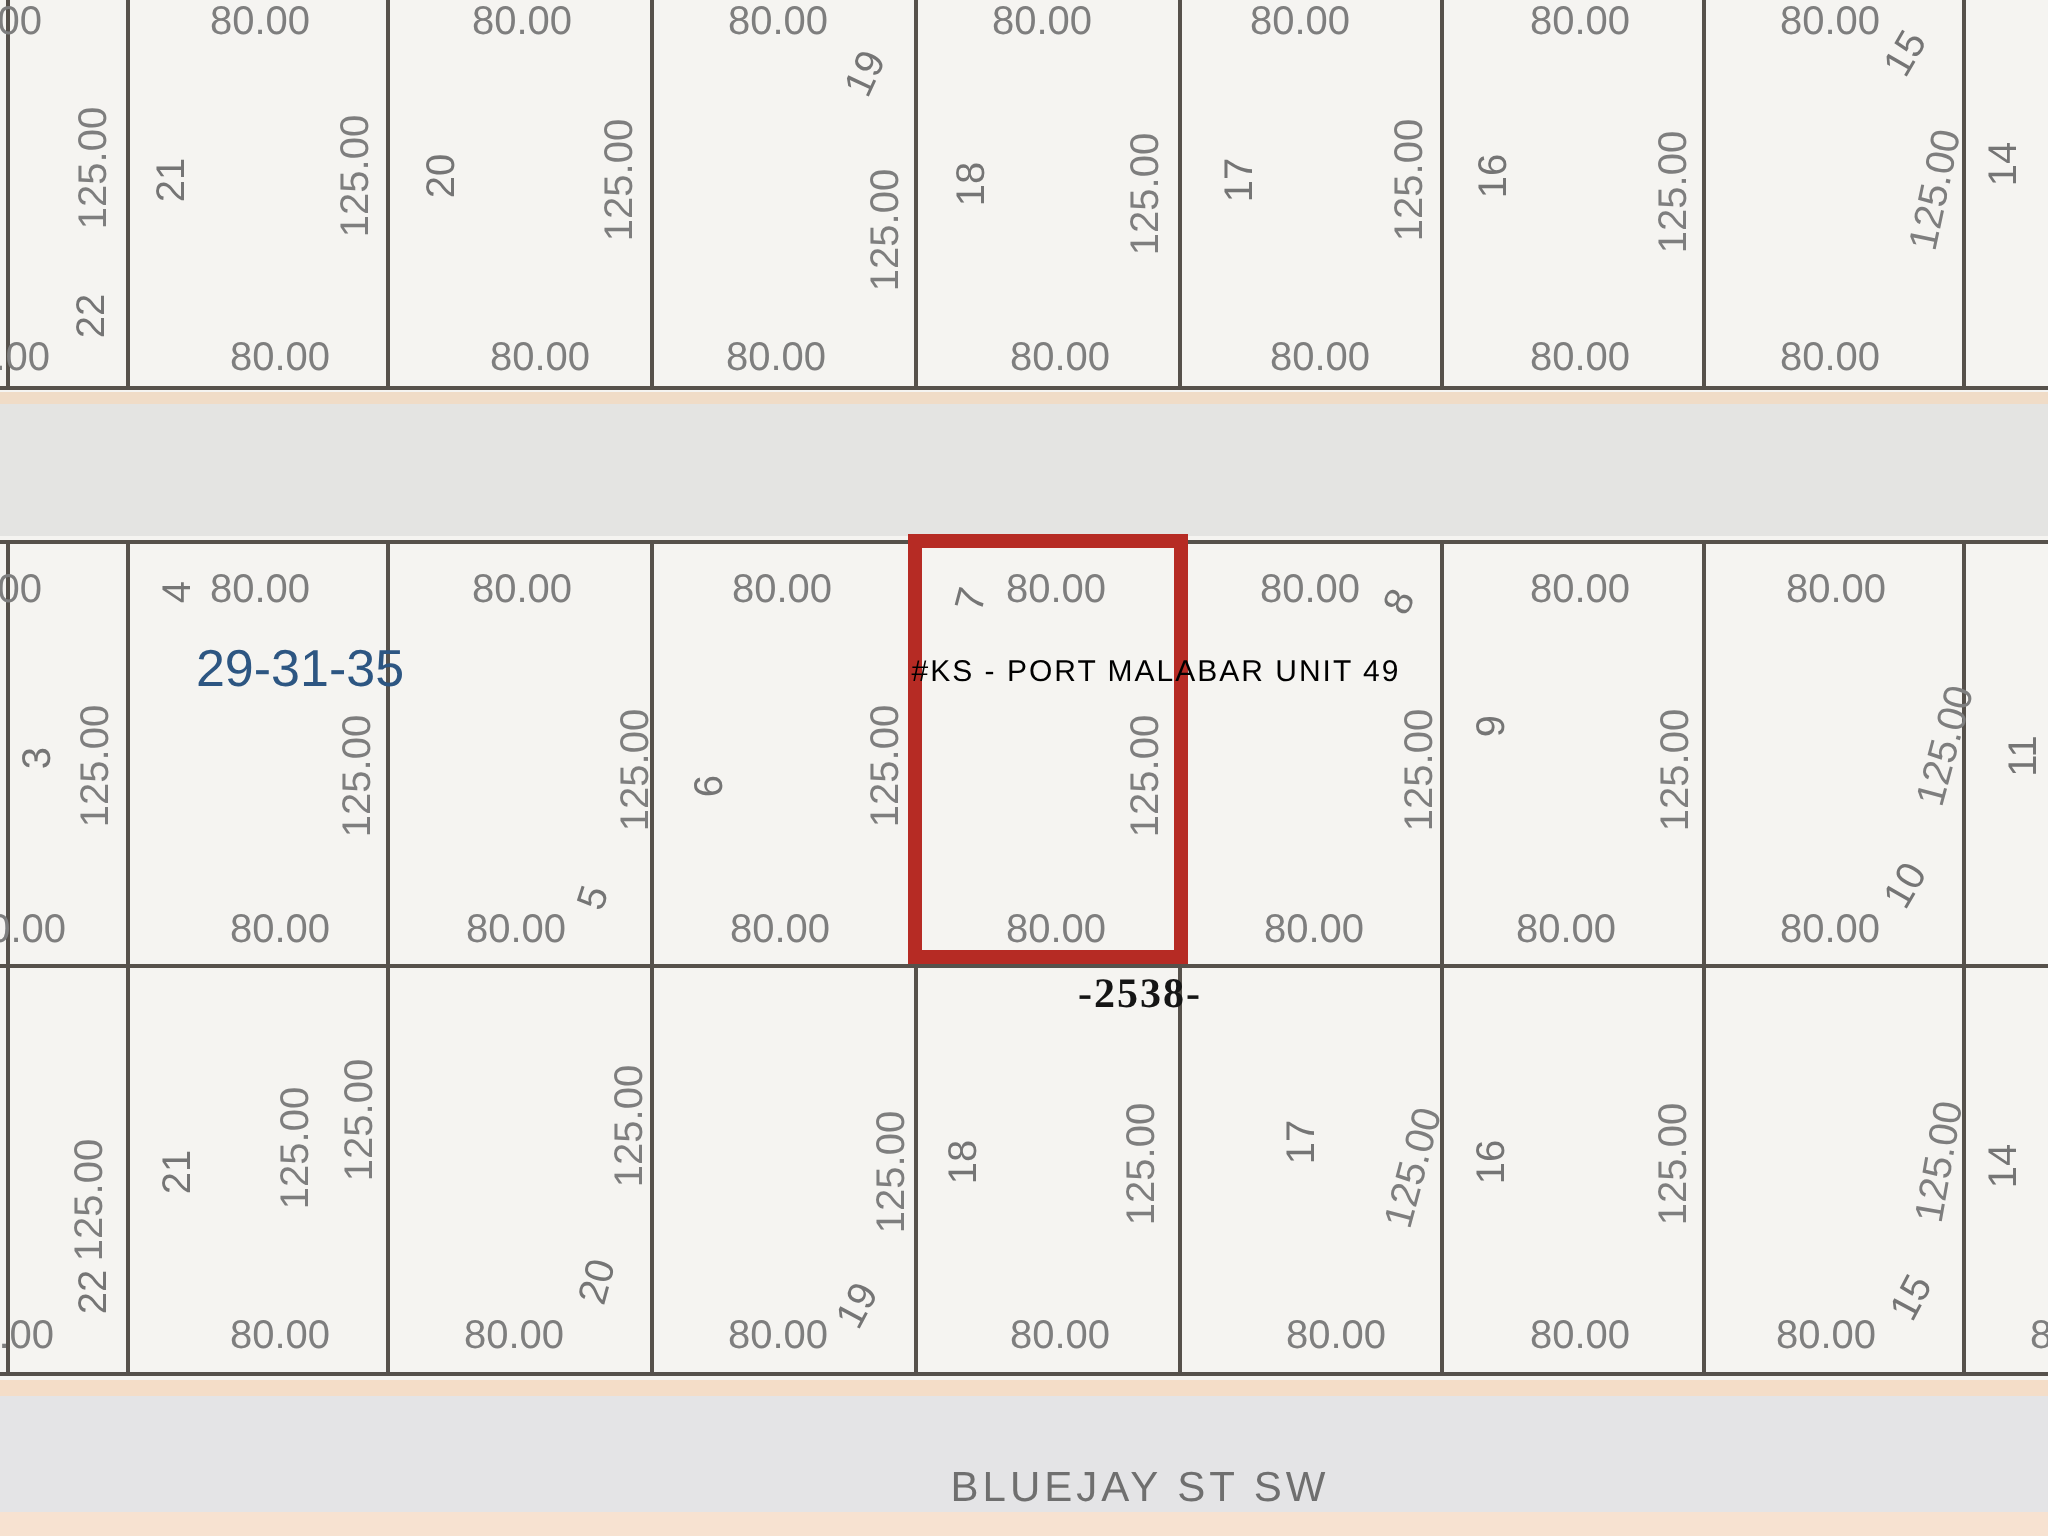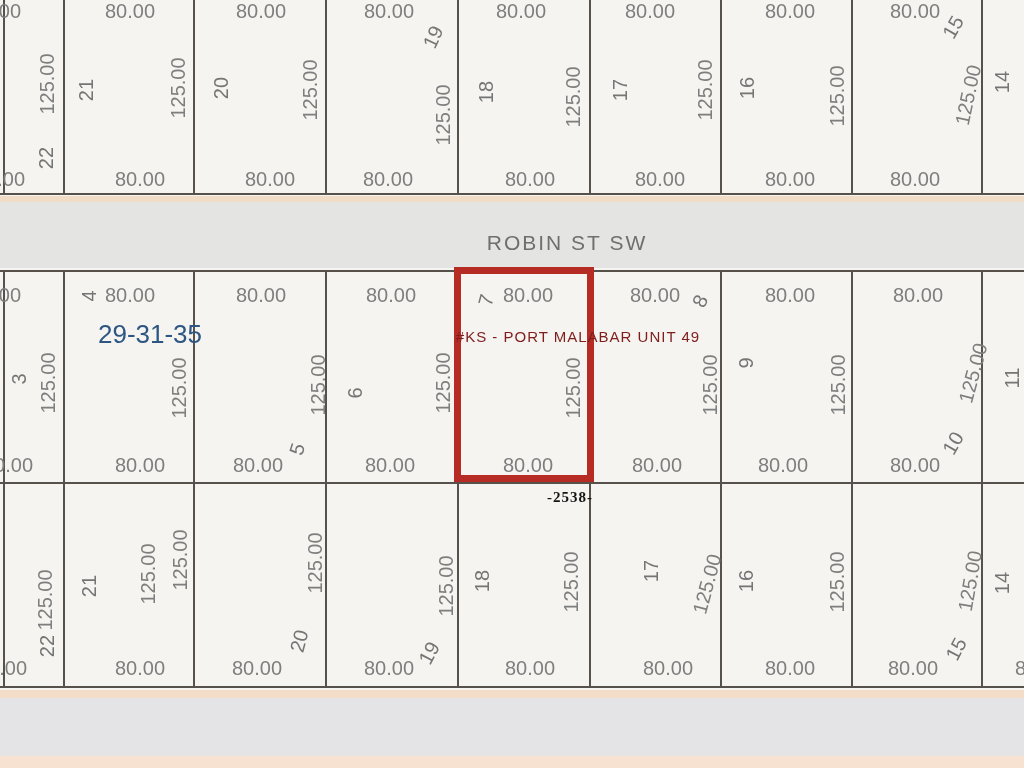--- a/index.html
+++ b/index.html
@@ -15,22 +15,22 @@
   .vline{position:absolute;width:2px;z-index:1;}
   .lbl{
     position:absolute;white-space:nowrap;z-index:3;
     transform:translate(-50%,-50%) rotate(var(--r,0deg));
     line-height:1;
   }
   .dim{font-size:20px;color:#7e7e7e;}
   .lot{font-size:20px;color:#757575;}
   .street{font-size:21px;color:#6f6f6f;letter-spacing:2px;}
   .section{font-size:26px;color:#2d5682;}
-  .unit{font-size:15px;color:#7f1d1d;letter-spacing:1px;}
-  .addr{font-size:15px;color:#151515;font-weight:bold;font-family:"Liberation Serif",serif;letter-spacing:1px;}
+  .unit{font-size:15px;color:#000000;letter-spacing:1px;}
+  .addr{font-size:21px;color:#151515;font-weight:bold;font-family:"Liberation Serif",serif;letter-spacing:1px;}
   #highlight{position:absolute;z-index:2;background:transparent;}
 </style>
 </head>
 <body>
 
 <div id="map" style="background: rgb(245, 244, 241);">
   <div id="highlight" style="left: 454px; top: 267px; width: 140px; height: 215px; border: 7px solid rgb(182, 43, 36); box-sizing: border-box;"></div>
 <div class="band" style="top: 196px; height: 6px; background: rgb(240, 220, 199);"></div>
     <div class="band" style="top: 202px; height: 66px; background: rgb(228, 228, 226);"></div>
     <div class="band" style="top: 690px; height: 8px; background: rgb(244, 221, 200);"></div>
@@ -60,21 +60,21 @@
     <div class="vline" style="left: 981px; top: 271px; height: 212px; background: rgb(86, 81, 75);"></div>
     <div class="vline" style="left: 3px; top: 483px; height: 204px; background: rgb(86, 81, 75);"></div>
     <div class="vline" style="left: 63px; top: 483px; height: 204px; background: rgb(86, 81, 75);"></div>
     <div class="vline" style="left: 193px; top: 483px; height: 204px; background: rgb(86, 81, 75);"></div>
     <div class="vline" style="left: 325px; top: 483px; height: 204px; background: rgb(86, 81, 75);"></div>
     <div class="vline" style="left: 457px; top: 483px; height: 204px; background: rgb(86, 81, 75);"></div>
     <div class="vline" style="left: 589px; top: 483px; height: 204px; background: rgb(86, 81, 75);"></div>
     <div class="vline" style="left: 720px; top: 483px; height: 204px; background: rgb(86, 81, 75);"></div>
     <div class="vline" style="left: 851px; top: 483px; height: 204px; background: rgb(86, 81, 75);"></div>
     <div class="vline" style="left: 981px; top: 483px; height: 204px; background: rgb(86, 81, 75);"></div>
-    <span class="lbl street" style="left: 567px; top: 242px; --r: 0deg;">ROBIN ST SW</span>
+    <span class="lbl street" style="left: 570px; top: 744px; --r: 0deg;">BLUEJAY ST SW</span>
     <span class="lbl section" style="left: 150px; top: 334px; --r: 0deg;">29-31-35</span>
     <span class="lbl unit" style="left: 578px; top: 336px; --r: 0deg;">#KS - PORT MALABAR UNIT 49</span>
     <span class="lbl addr" style="left: 570px; top: 497px; --r: 0deg;">-2538-</span>
     <span class="lbl dim" style="left: -4px; top: 11px; --r: 0deg;">80.00</span>
     <span class="lbl dim" style="left: 130px; top: 11px; --r: 0deg;">80.00</span>
     <span class="lbl dim" style="left: 261px; top: 11px; --r: 0deg;">80.00</span>
     <span class="lbl dim" style="left: 389px; top: 11px; --r: 0deg;">80.00</span>
     <span class="lbl dim" style="left: 521px; top: 11px; --r: 0deg;">80.00</span>
     <span class="lbl dim" style="left: 650px; top: 11px; --r: 0deg;">80.00</span>
     <span class="lbl dim" style="left: 790px; top: 11px; --r: 0deg;">80.00</span>

